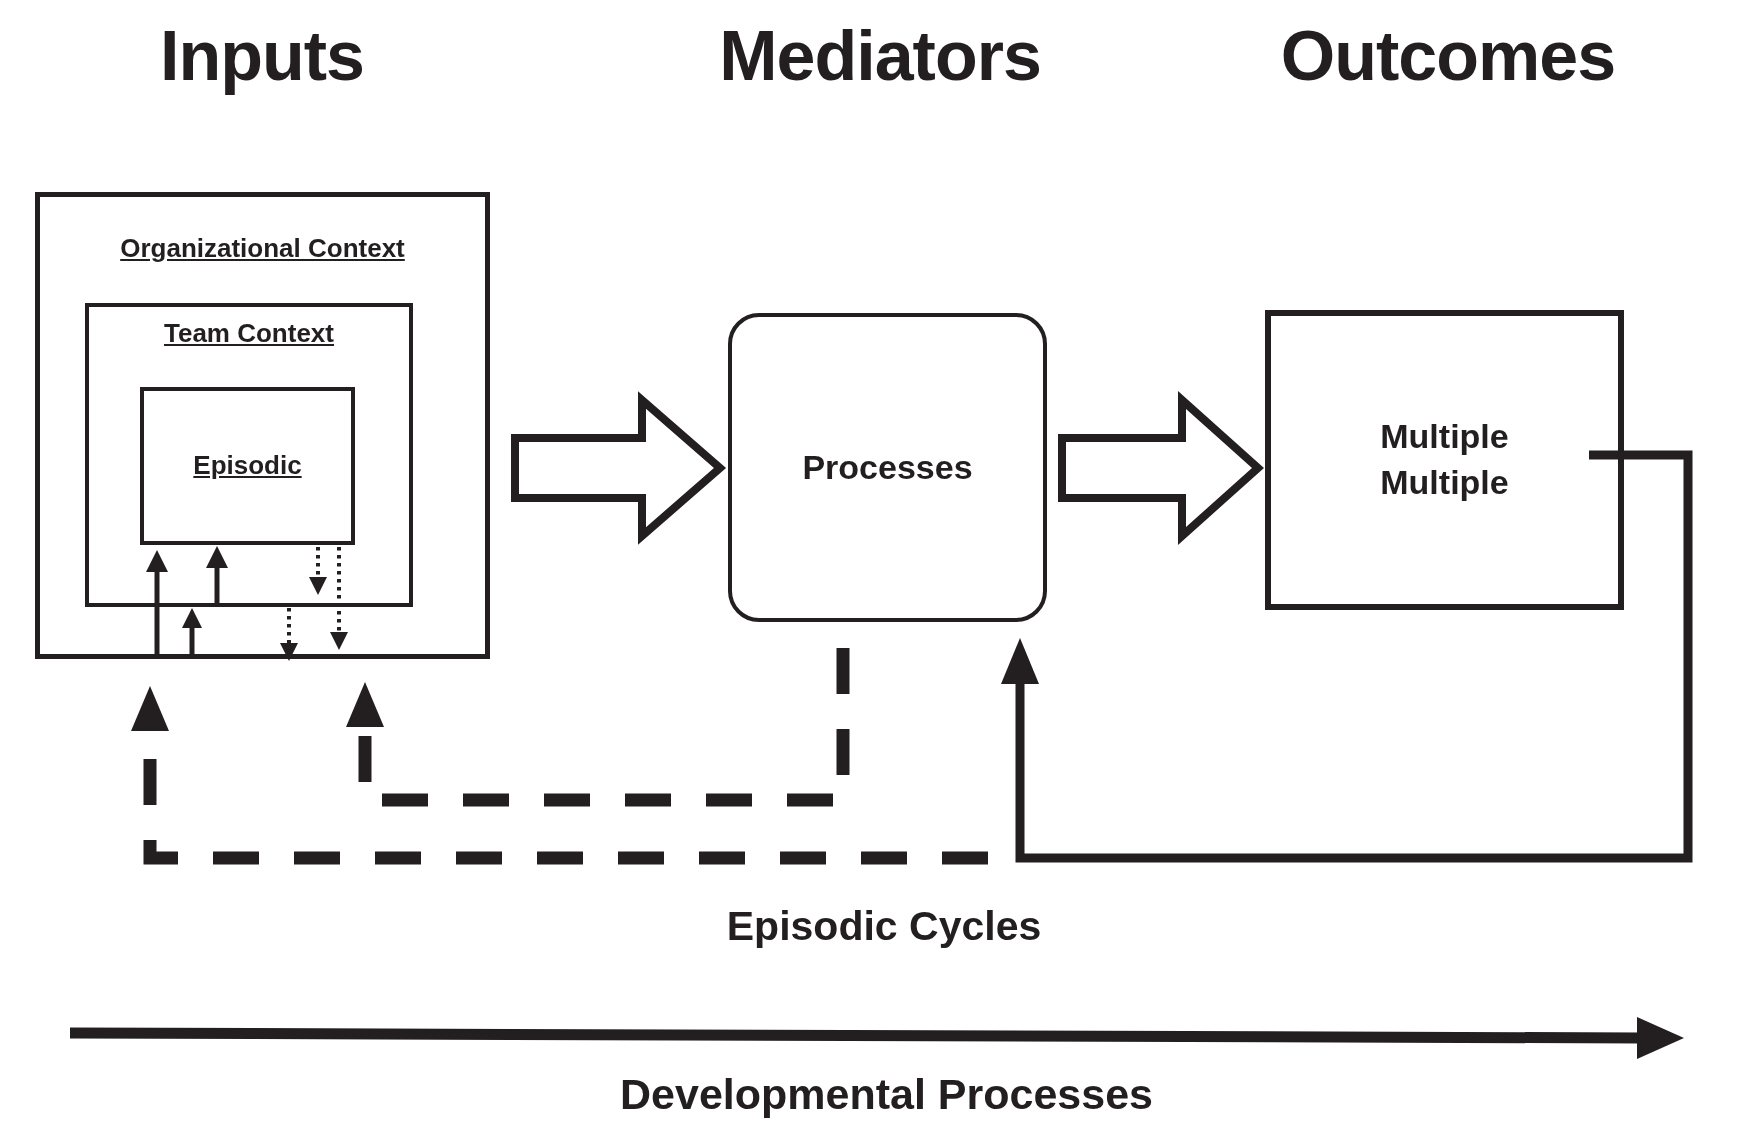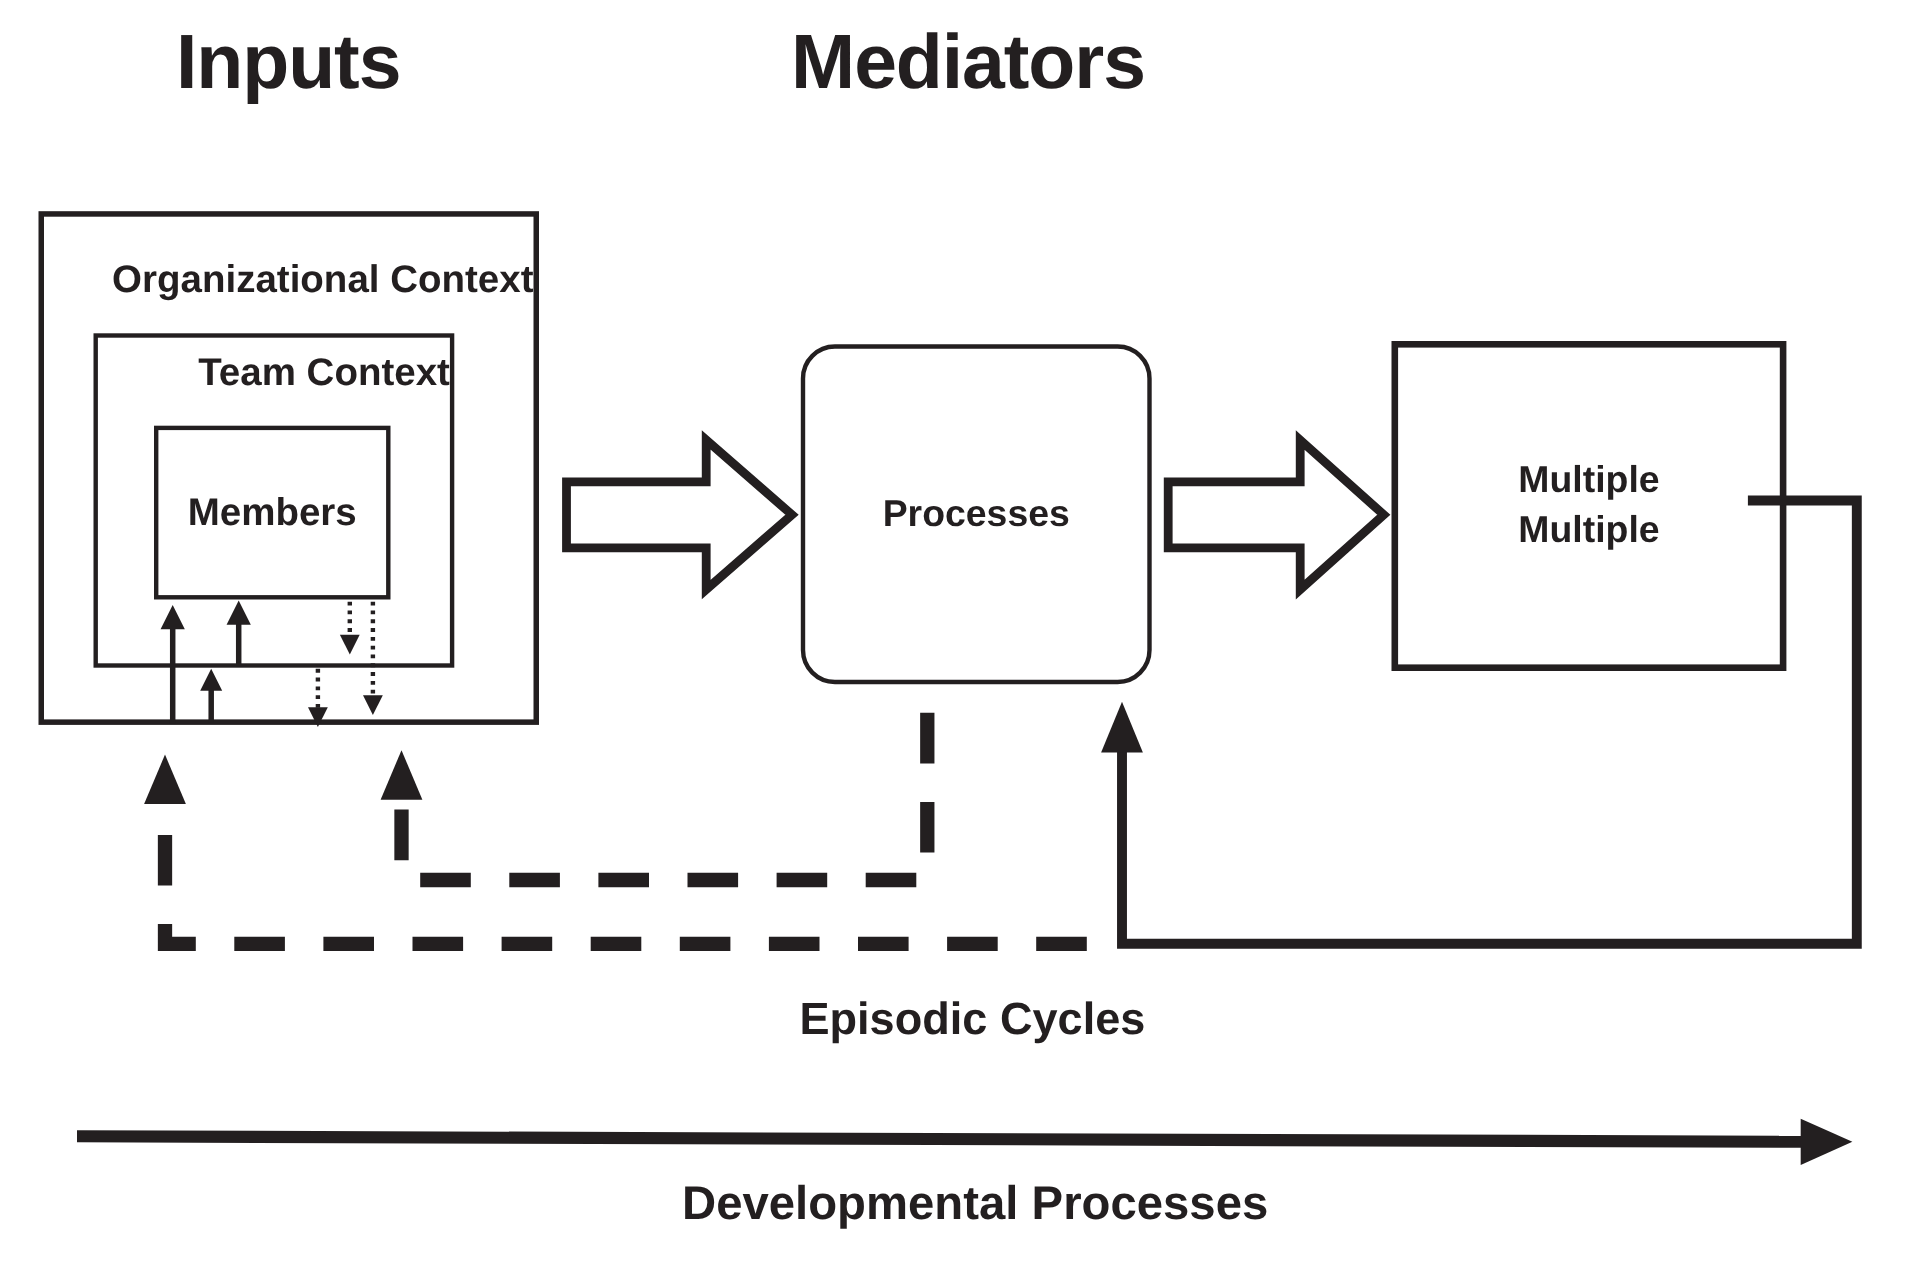--- a/index.html
+++ b/index.html
@@ -36,51 +36,52 @@
   }
   .box-mediators{
     left:728px;top:313px;width:319px;height:309px;
     display:flex;align-items:center;justify-content:center;text-align:center;border-radius:31px;
   }
   .box-outcomes{
     left:1265px;top:310px;width:359px;height:300px;border-width:6px;
     display:flex;align-items:center;justify-content:center;
   }
   .lbl{
-    font-weight:bold;font-size:35px;line-height:1.2;
-    text-align:right;white-space:nowrap;
+    font-weight:bold;font-size:26px;line-height:1.2;
+    text-align:center;white-space:nowrap;text-decoration:underline;
   }
   .lbl-org{margin-top:36px;}
   .lbl-team{margin-top:11px;}
   .two-line{font-weight:bold;font-size:34px;line-height:1.65;}
   .two-line-left{text-align:left;line-height:1.35;}
   .annot{
     position:absolute;font-weight:bold;white-space:nowrap;text-align:center;
   }
   .annot-episodic{left:684px;top:903px;width:400px;font-size:41px;}
   .annot-devproc{left:553px;top:1070px;width:600px;font-size:43px;text-align:right;}
   svg .ink-stroke{stroke:var(--ink);}
   svg .ink-fill{fill:var(--ink);}
 </style>
 </head>
 <body>
 
 <div class="canvas">
 
   <div class="hdr hdr-mediators">Mediators</div>
   <div class="hdr hdr-inputs">Inputs</div>
+  <div class="hdr hdr-outcomes">Outcomes</div>
 
   <div class="box box-org">
     <div class="lbl lbl-org">Organizational Context</div>
   </div>
   <div class="box box-team">
     <div class="lbl lbl-team">Team Context</div>
   </div>
   <div class="box box-members">
-    <div class="lbl">Members</div>
+    <div class="lbl">Episodic</div>
   </div>
 
   <div class="box box-mediators">
     <div class="two-line">
       <div>Processes</div>
     </div>
   </div>
 
   <div class="box box-outcomes">
     <div class="two-line two-line-left">

